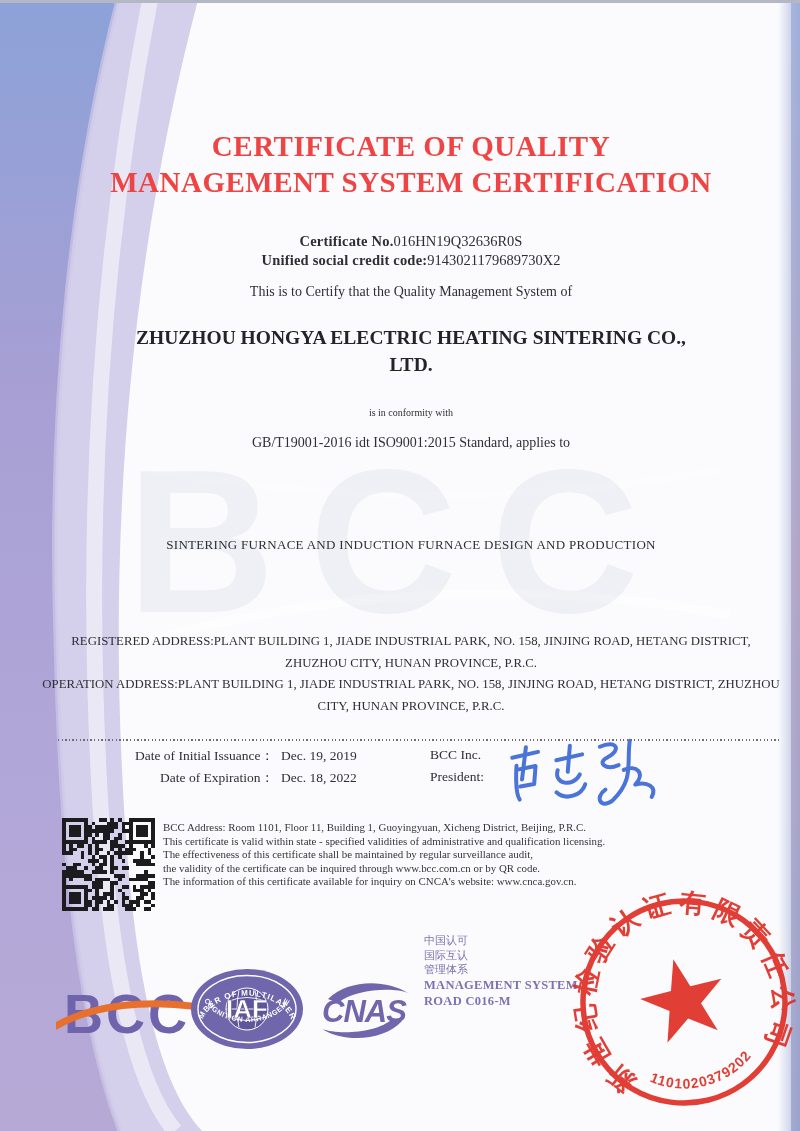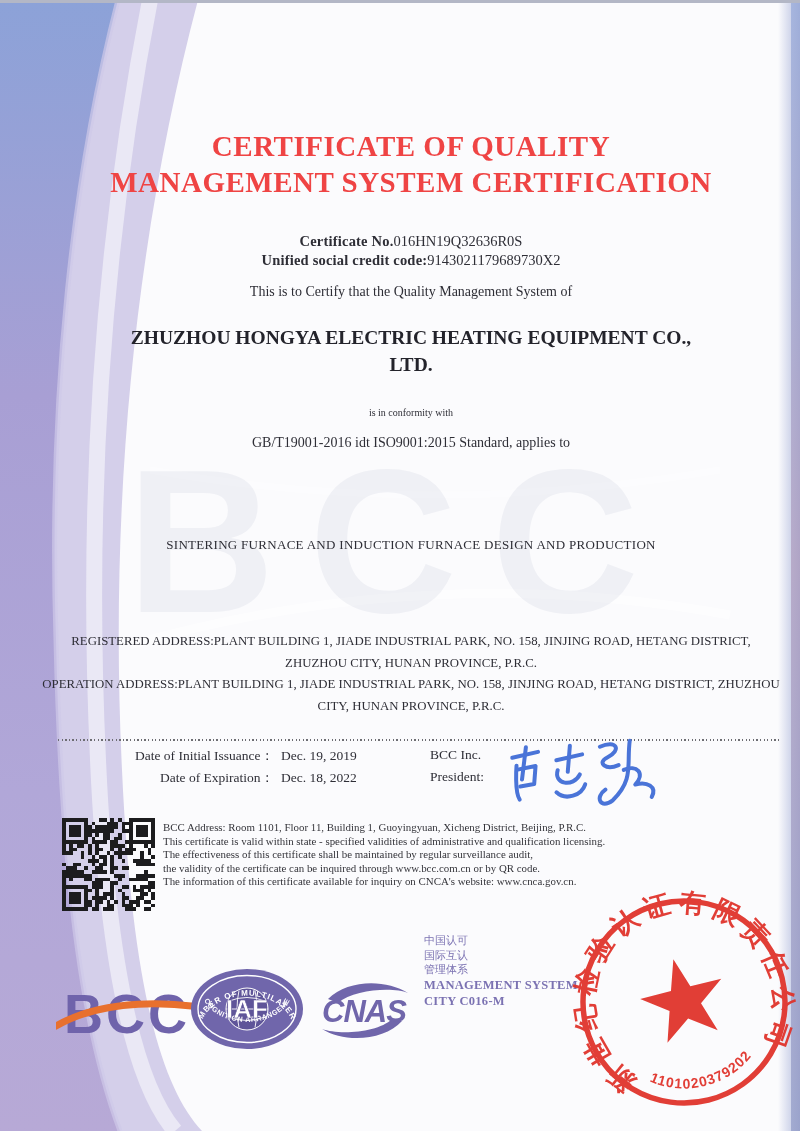--- a/index.html
+++ b/index.html
@@ -109,21 +109,21 @@
       <b>Certificate No.</b><span>016HN19Q32636R0S</span>
     </div>
     <div>
       <b>Unified social credit code:</b><span>9143021179689730X2</span>
     </div>
   </div>
 
   <div class="col certify">This is to Certify that the Quality Management System of</div>
 
   <div class="col company">
-    <div>ZHUZHOU HONGYA ELECTRIC HEATING EQUIPMENT CO.,</div>
+    <div>ZHUZHOU HONGYA ELECTRIC HEATING SINTERING CO.,</div>
     <div>LTD.</div>
   </div>
 
   <div class="col conformity">is in conformity with</div>
   <div class="col standard">GB/T19001-2016 idt ISO9001:2015 Standard, applies to</div>
 
   <div class="col scope">SINTERING FURNACE AND INDUCTION FURNACE DESIGN AND PRODUCTION</div>
 
   <div class="col addresses">
     <div>REGISTERED ADDRESS:PLANT BUILDING 1, JIADE INDUSTRIAL PARK, NO. 158, JINJING ROAD, HETANG DISTRICT, ZHUZHOU CITY, HUNAN PROVINCE, P.R.C.</div>
@@ -546,21 +546,21 @@
       <path d="M14,22 C34,2 72,2 94,16 C80,10 40,12 24,26 Z" fill="#7066ab"></path>
       <path d="M88,44 C70,64 30,66 8,52 C24,58 64,56 78,42 Z" fill="#7066ab"></path>
       <text x="50" y="45" text-anchor="middle" font-family="Liberation Sans, sans-serif" font-size="31" font-weight="bold" font-style="italic" fill="#7066ab" letter-spacing="-1">CNAS</text>
     </svg>
 
     <div class="cnas-text">
       <div>中国认可</div>
       <div>国际互认</div>
       <div>管理体系</div>
       <div class="en">MANAGEMENT SYSTEM</div>
-      <div class="en">CITY C016-M</div>
+      <div class="en">ROAD C016-M</div>
     </div>
   </div>
 
   <svg class="stamp" width="228" height="228" viewBox="-114 -114 228 228">
     <defs>
       <path id="sealArc" d="M -64,64 A 90.5,90.5 0 1 1 64,64"></path>
       <path id="sealNumArc" d="M -66,56 A 86.6,86.6 0 0 0 66,56"></path>
     </defs>
     <circle cx="0" cy="0" r="101" fill="none" stroke="#e03028" stroke-width="5.5"></circle>
     <polygon points="0,-44 10,-13.8 41.8,-13.6 16.2,5.3 25.9,35.6 0,17 -25.9,35.6 -16.2,5.3 -41.8,-13.6 -10,-13.8" fill="#e03028"></polygon>

